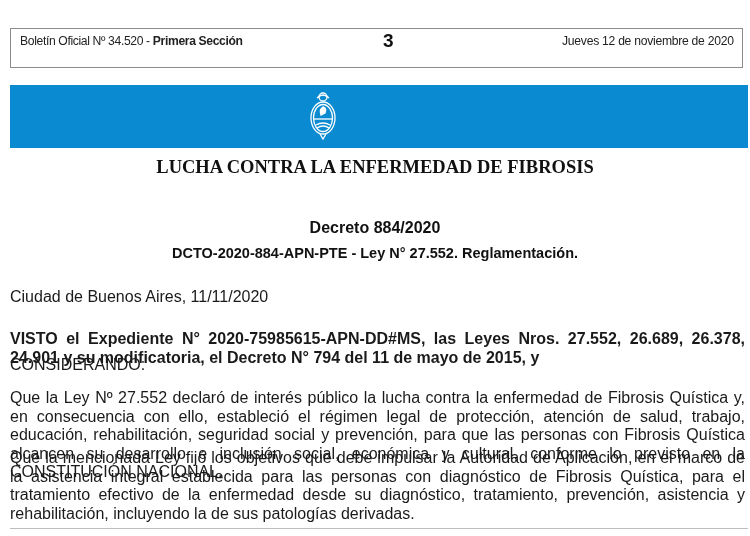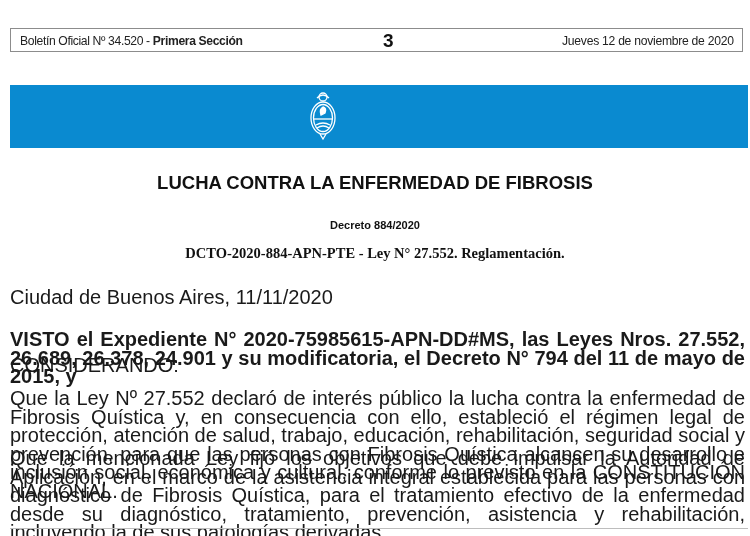--- a/index.html
+++ b/index.html
@@ -1,30 +1,30 @@
 <!DOCTYPE html>
 <html><head>
 <meta charset="utf-8">
 <style>
   html, body { margin: 0; padding: 0; background: #ffffff; }
   body { width: 750px; height: 536px; position: relative; overflow: hidden; font-family: "Liberation Sans", "DejaVu Sans", sans-serif; color: #1a1a1a; }
-  .header-box { position: absolute; left: 10px; top: 28px; width: 733px; height: 24px; border: 1px solid #8c8c8c; box-sizing: border-box; }
+  .header-box { position: absolute; left: 10px; top: 28px; width: 733px; height: 40px; border: 1px solid #8c8c8c; box-sizing: border-box; }
   .hdr-left { position: absolute; left: 9px; top: 4px; font-size: 13.5px; letter-spacing: -0.4px; transform: scaleX(0.9); transform-origin: left center; white-space: nowrap; color: #222; }
   .hdr-left b { font-weight: bold; }
   .hdr-page { position: absolute; left: 372px; top: 1px; font-size: 19px; font-weight: bold; color: #111; }
   .hdr-right { position: absolute; right: 8px; top: 4px; font-size: 13.5px; letter-spacing: -0.3px; transform: scaleX(0.9); transform-origin: right center; white-space: nowrap; color: #222; }
   .banner { position: absolute; left: 10px; top: 85px; width: 738px; height: 63px; background: #0a8ad0; }
   .banner-inner { position: absolute; left: 298px; top: 4px; display: flex; align-items: center; height: 56px; }
   .shield { width: 30px; height: 52px; }
   .banner-title { color: #ffffff; font-size: 24px; font-weight: bold; margin-left: 10px; letter-spacing: 0.2px; }
   .title { position: absolute; left: 0; width: 750px; text-align: center; font-weight: bold; color: #111; }
-  .t1 { top: 172px; font-size: 18.5px; line-height: 22px; }
-  .t3 { top: 219px; font-size: 11px; }
-  .t4 { top: 245px; font-size: 14.5px; font-family: Liberation Serif, serif; }
-  .body-text { position: absolute; left: 10px; width: 735px; font-size: 20px; line-height: 18.5px; text-align: justify; color: #1a1a1a; }
+  .t1 { top: 156px; font-size: 18.5px; line-height: 22px; font-family: Liberation Serif, serif; }
+  .t3 { top: 219px; font-size: 16px; }
+  .t4 { top: 245px; font-size: 14.5px; }
+  .body-text { position: absolute; left: 10px; width: 735px; font-size: 16px; line-height: 18.5px; text-align: justify; color: #1a1a1a; }
   .p-city { top: 288px; }
   .p-visto { top: 330px; font-weight: bold; }
   .p-cons { top: 356px; }
   .p-q1 { top: 379px; margin-top: 10px; }
   .p-q2 { top: 449px; }
   .bottom-rule { position: absolute; left: 10px; top: 528px; width: 738px; height: 1px; background: #bdbdbd; }
 </style>
 </head>
 <body>
 

